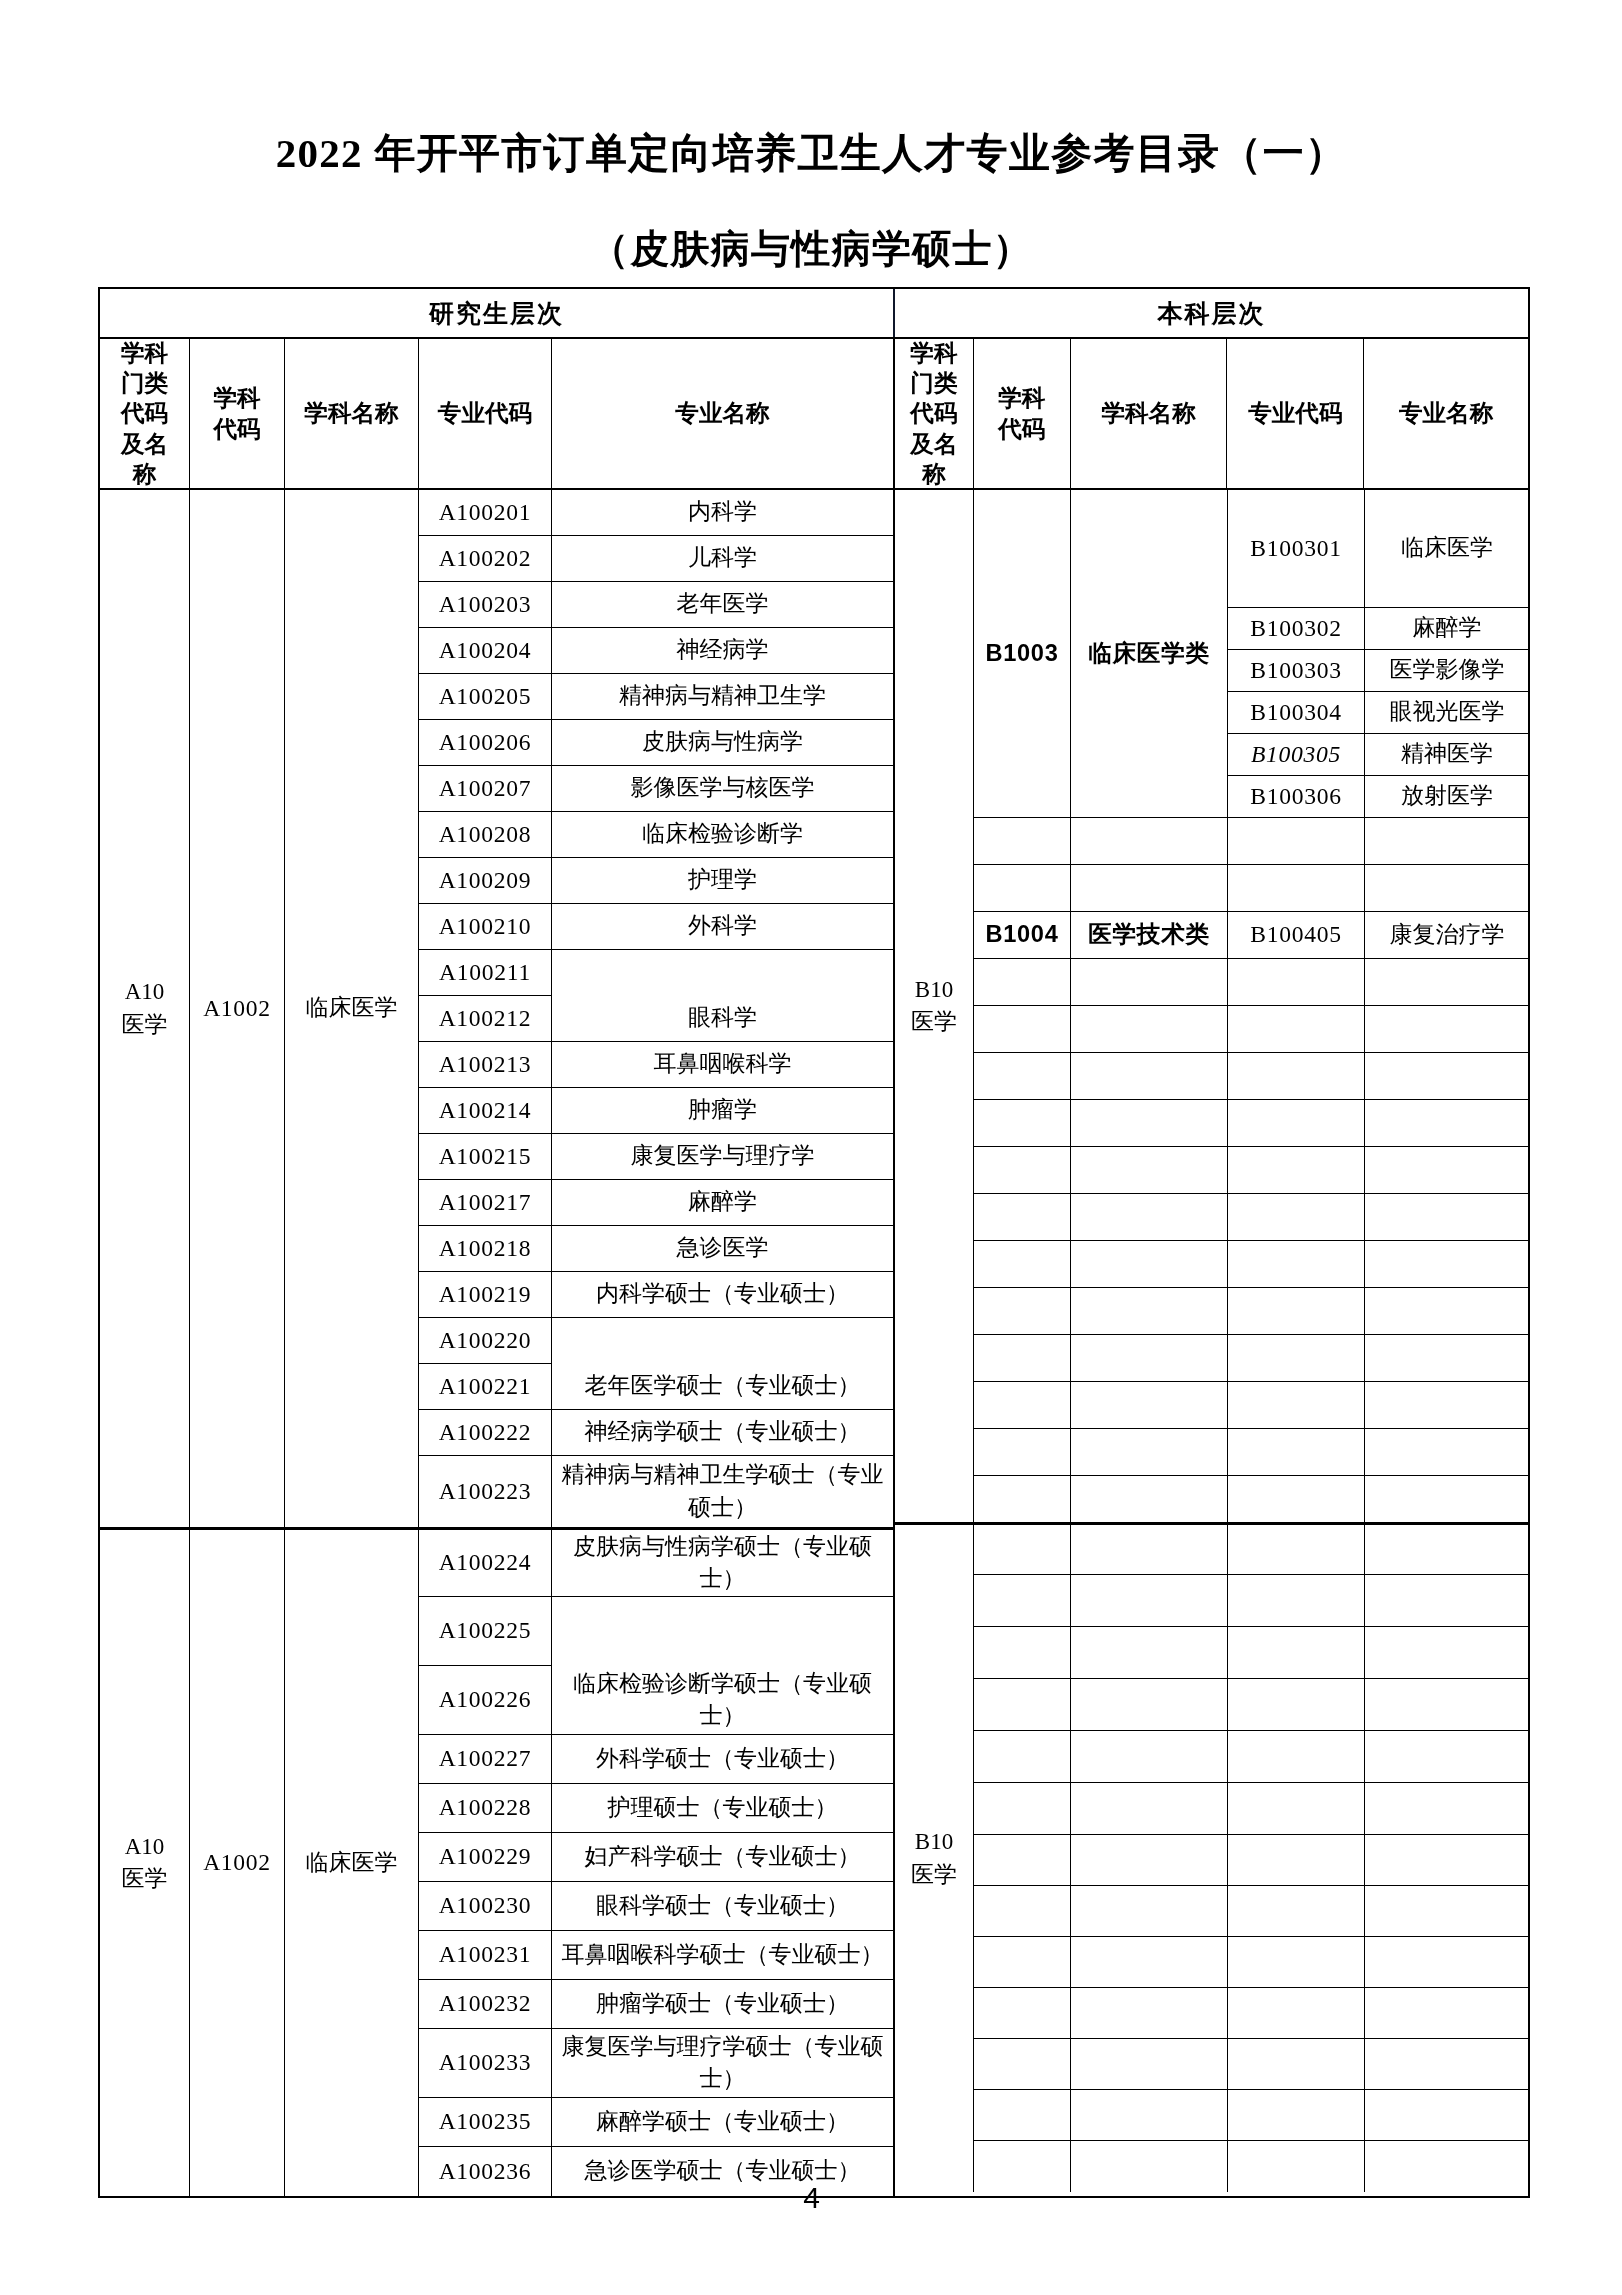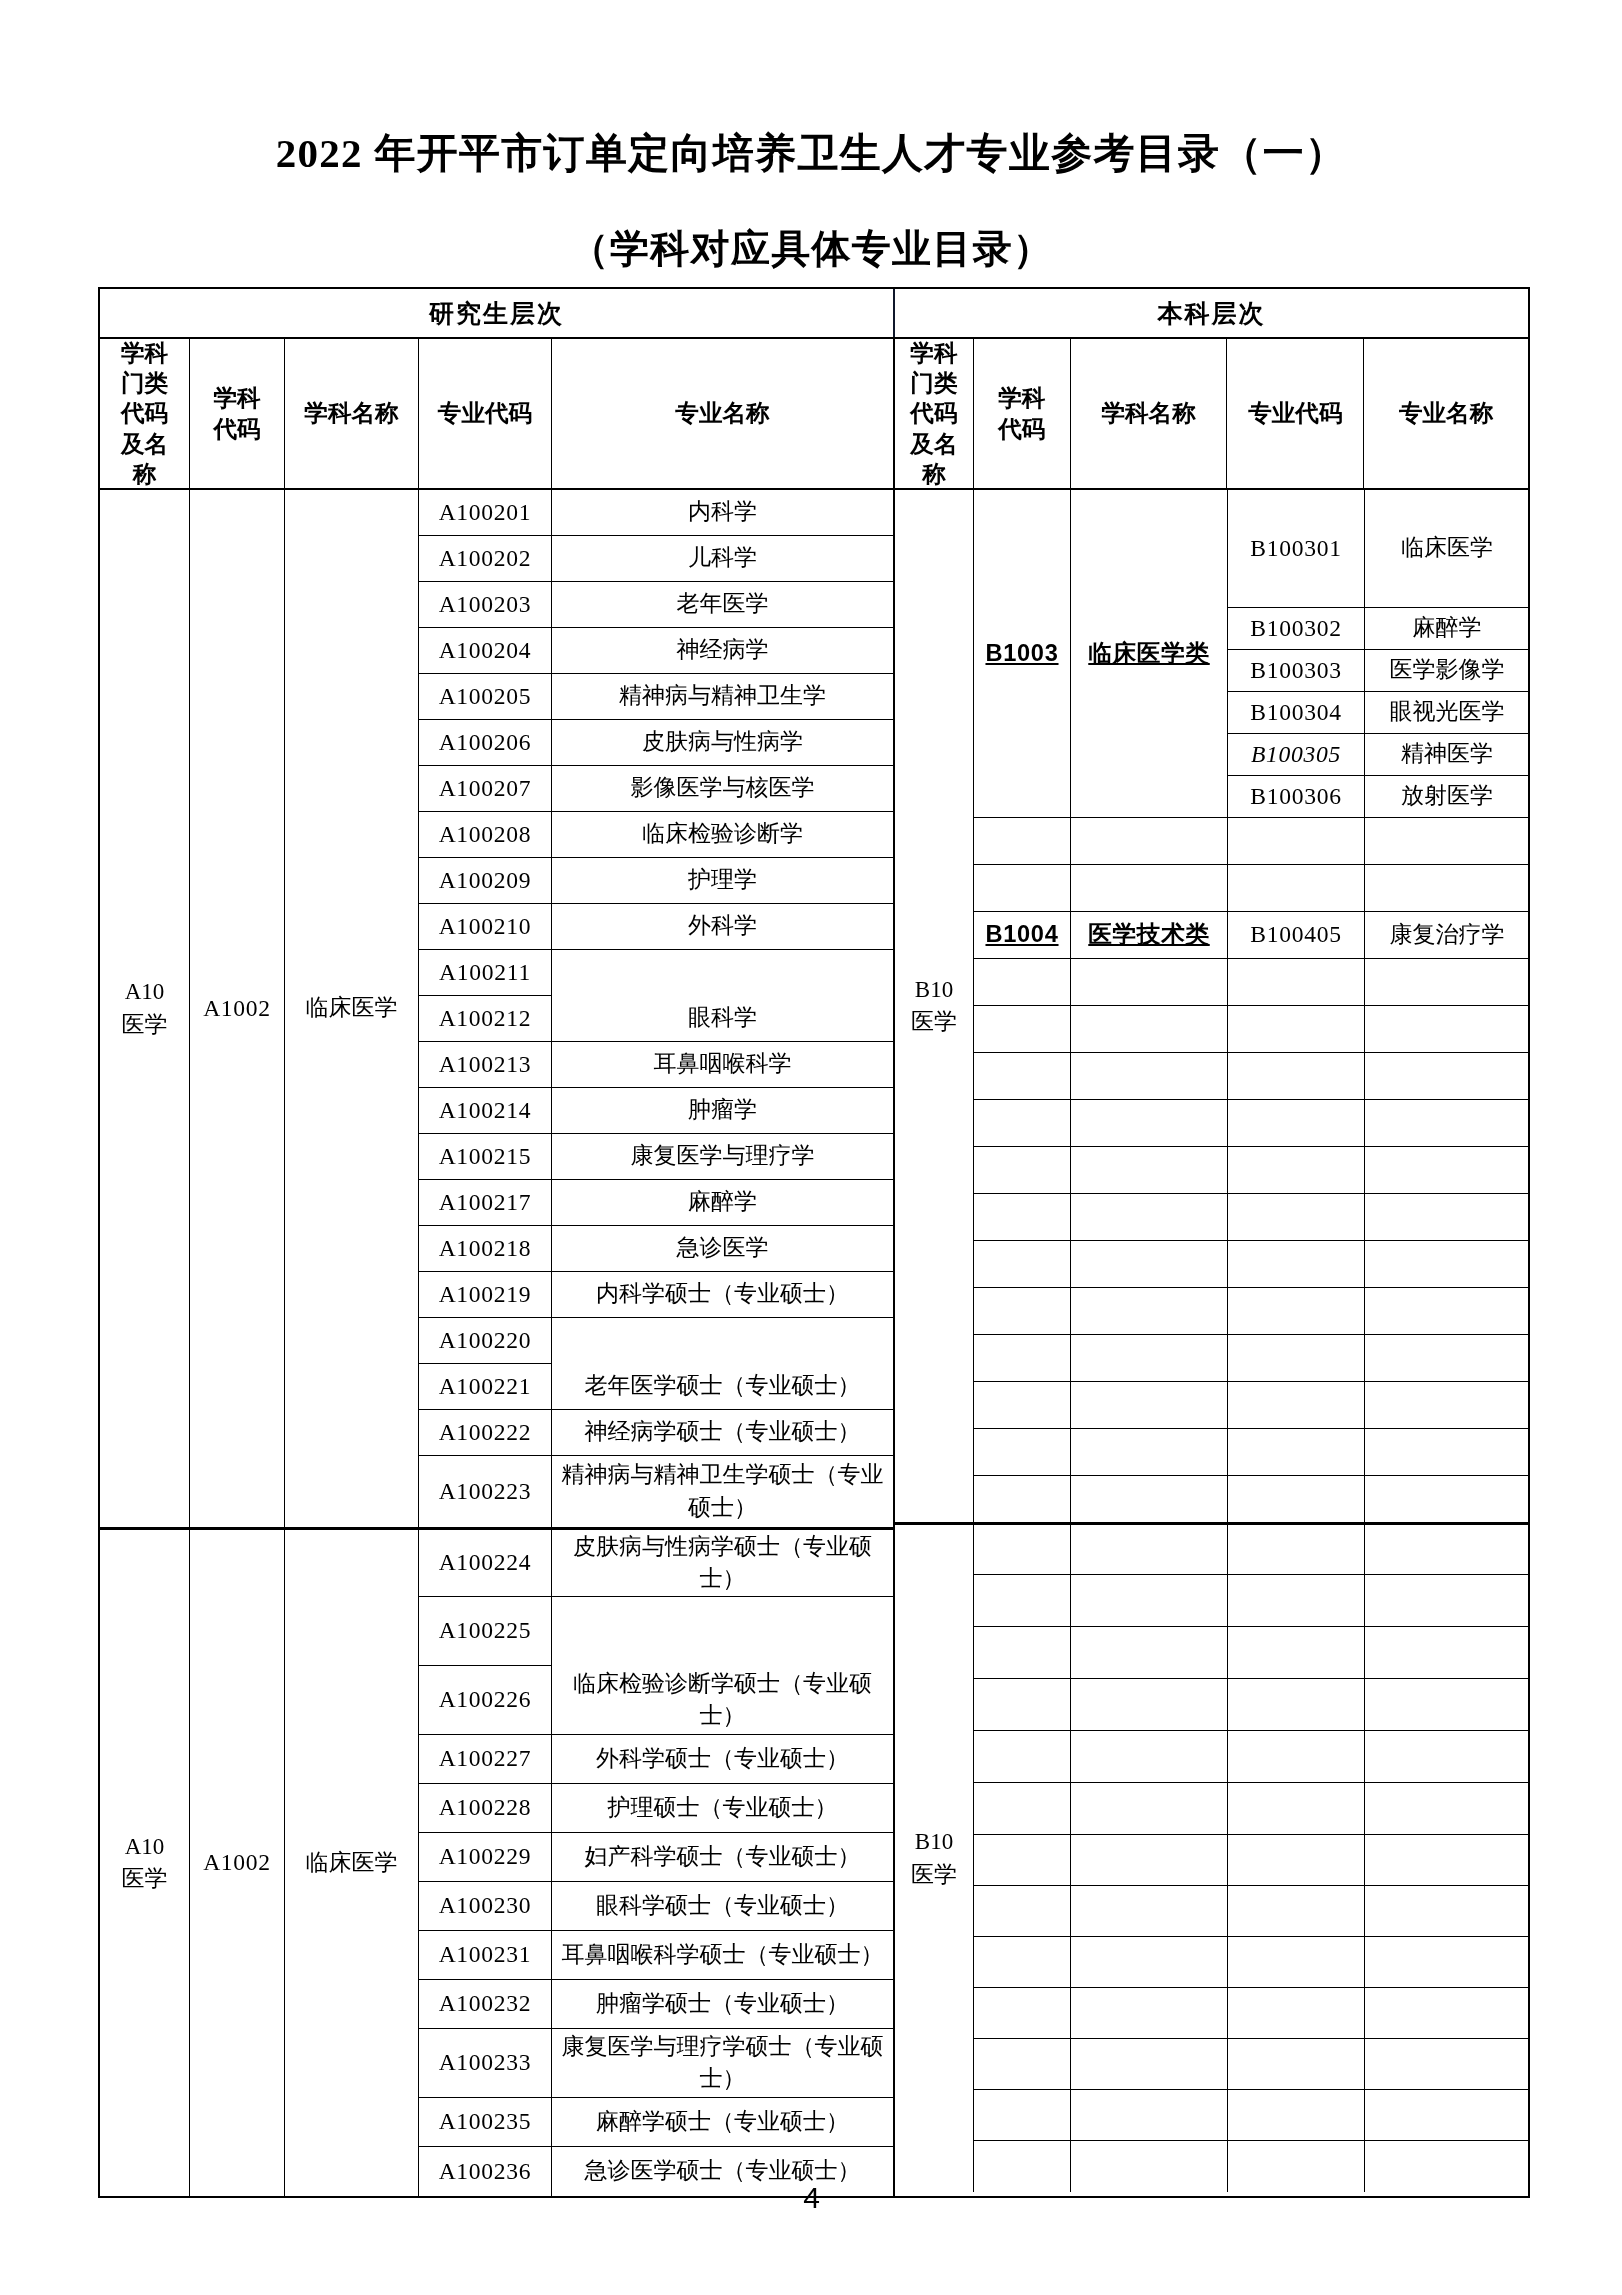--- a/index.html
+++ b/index.html
@@ -50,30 +50,30 @@
   .bodygrid{display:grid;}
   #grad-grid{width:793px;border-right:2px solid #000;}
   #ug-grid{width:633px;}
   .cell{
     box-sizing:border-box;border-right:1.3px solid #000;border-bottom:1.3px solid #000;
     display:flex;align-items:center;justify-content:center;text-align:center;
     font:23px/1.4 "Liberation Serif","DejaVu Serif",serif;
     white-space:pre-line;padding:0 2.6px;overflow:hidden;
   }
   .cell.code{font-size:23.6px;letter-spacing:0.7px;}
-  .cell.boldsans{font:bold 23.6px/1.4 "Liberation Sans","DejaVu Sans",sans-serif;letter-spacing:0.7px;text-decoration:underline;}
+  .cell.boldsans{font:bold 23.6px/1.4 "Liberation Sans","DejaVu Sans",sans-serif;letter-spacing:0.7px;}
   .cell.nr{border-right:none;}
   .cell.nb{border-bottom:none;}
   .cell.gdiv{border-top:2px solid #000;}
 </style>
 </head>
 <body>
 
 <div class="title">2022 年开平市订单定向培养卫生人才专业参考目录（一）</div>
-<div class="subtitle">（学科对应具体专业目录）</div>
+<div class="subtitle">（皮肤病与性病学硕士）</div>
 
 <div class="table-outer">
   <div class="band1">
     <div class="band1-cell band1-left">研究生层次</div>
     <div class="band1-cell band1-right">本科层次</div>
   </div>
   <div class="band2">
     <div class="b2group left">
       <div class="hcell c1l">
           <span class="wrapnarrow">学科门类代码及名称</span>

